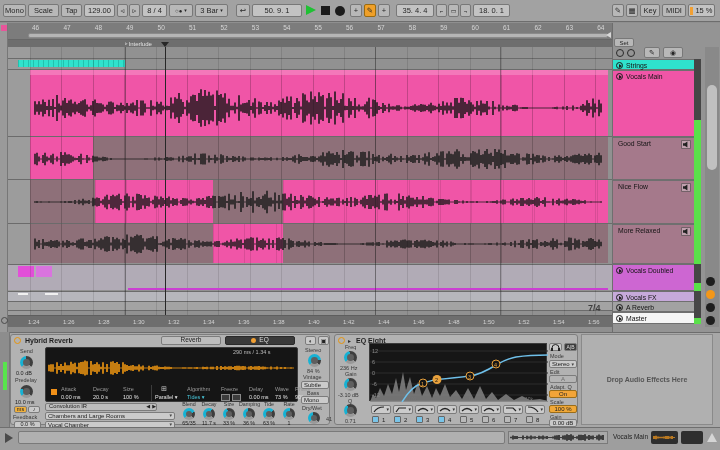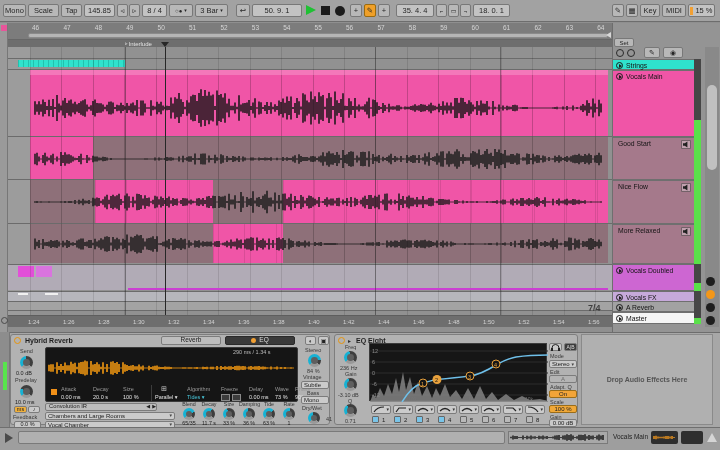--- a/index.html
+++ b/index.html
@@ -30,21 +30,21 @@
 </style>
 </head>
 <body>
 
 <div id="app">
 
   <div class="a" id="toolbar" style="left:0;top:0;width:720px;height:22px;background:#a2a2a2;border-bottom:1px solid #6d6d6d">
     <div class="tb" style="left:3px;width:23px">Mono</div>
     <div class="tb" style="left:28px;width:31px">Scale</div>
     <div class="tb" style="left:61px;width:21px">Tap</div>
-    <div class="tb vbx" style="left:84px;width:31px">145.85</div>
+    <div class="tb vbx" style="left:84px;width:31px">129.00</div>
     <div class="tb" style="left:117px;width:11px">◃</div>
     <div class="tb" style="left:129px;width:11px">▹</div>
     <div class="tb vbx" style="left:142px;width:25px">8 / 4</div>
     <div class="tb" style="left:169px;width:24px;font-size:6px">○● <span style="font-size:5px;margin-left:2px">▾</span></div>
     <div class="tb" style="left:195px;width:33px">
         <span>3 Bar</span>
         <span style="font-size:5px;margin-left:2px">▾</span>
       </div>
 
     <div class="tb" style="left:236px;width:14px">↩</div>

